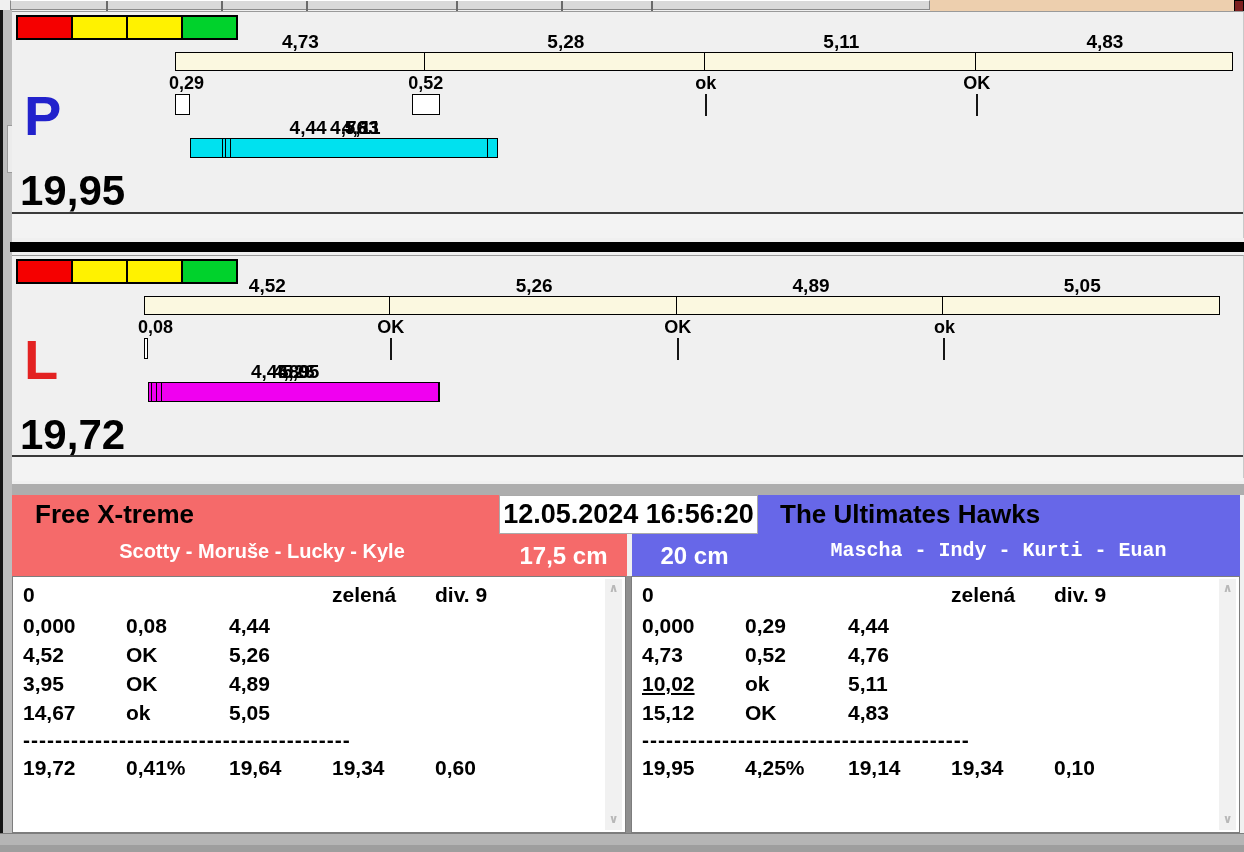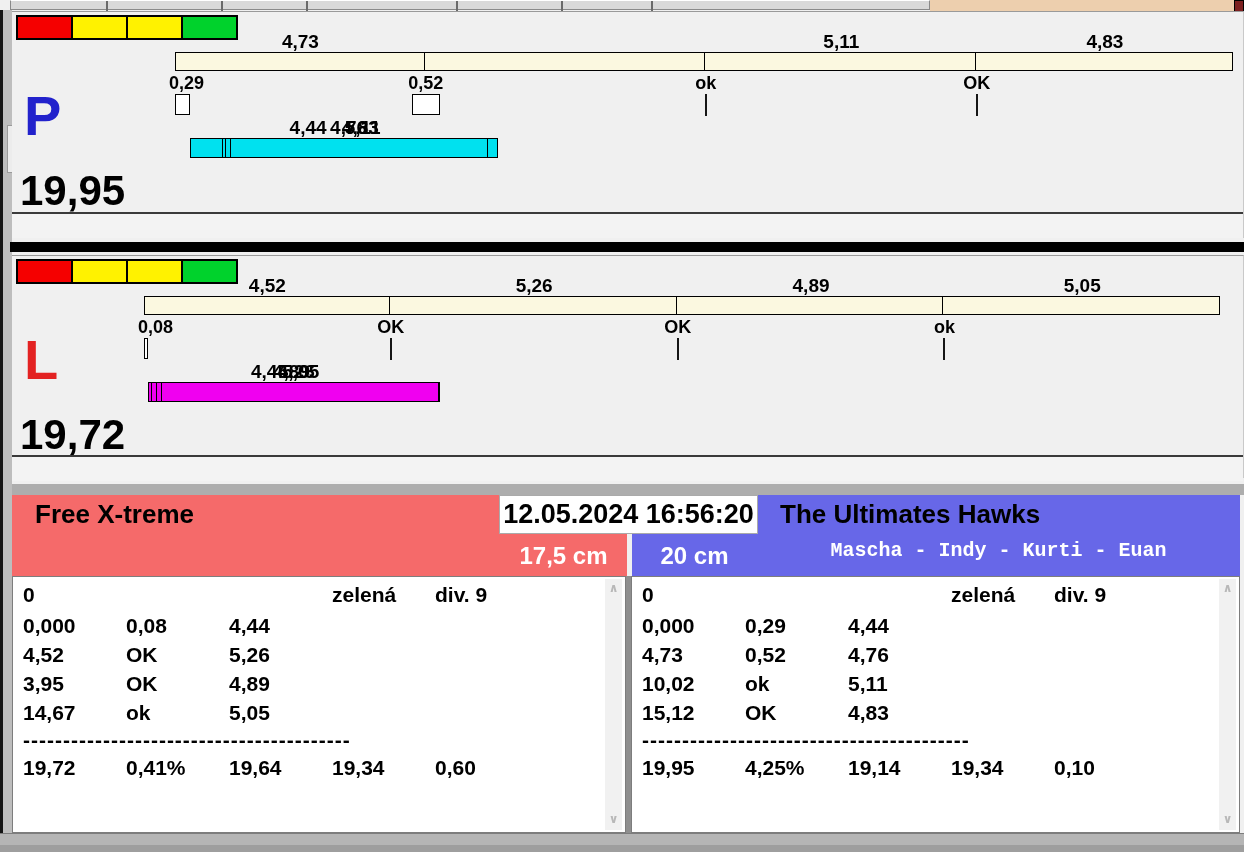--- a/index.html
+++ b/index.html
@@ -91,20 +91,21 @@
     <div class="abs legend">
         <div class="legend-cell" style="background: rgb(245, 0, 0);"></div>
         <div class="legend-cell" style="background: rgb(255, 242, 0);"></div>
         <div class="legend-cell" style="background: rgb(255, 242, 0);"></div>
         <div class="legend-cell" style="background: rgb(0, 210, 44);"></div>
       </div>
     <div class="abs lane-letter" style="color: rgb(34, 34, 204);">P</div>
     <div class="abs lane-chart" style="left:163px;width:1058px;">
         <div class="abs seglab" style="left: 0px; width: 250.844px;">4,73</div>
         <div class="abs bar-seg tbar" style="left: 0px; width: 250.844px; top: 22px; height: 19px; background: rgb(251, 248, 224);"></div>
+        <div class="abs seglab" style="left: 250.844px; width: 280.012px;">5,28</div>
         <div class="abs bar-seg tbar" style="left: 248.844px; width: 282.012px; top: 22px; height: 19px; background: rgb(251, 248, 224);"></div>
         <div class="abs seglab" style="left: 530.856px; width: 270.996px;">5,11</div>
         <div class="abs bar-seg tbar" style="left: 528.856px; width: 272.996px; top: 22px; height: 19px; background: rgb(251, 248, 224);"></div>
         <div class="abs seglab" style="left: 801.853px; width: 256.147px;">4,83</div>
         <div class="abs bar-seg tbar" style="left: 799.853px; width: 258.147px; top: 22px; height: 19px; background: rgb(251, 248, 224);"></div>
         <div class="abs faultlab" style="left: -6px; width: 80px; text-align: left;">0,29</div>
         <div class="abs mark-box" style="top: 64px; left: 0px; width: 15.3794px;"></div>
         <div class="abs faultlab" style="left: 210.844px; width: 80px; text-align: center;">0,52</div>
         <div class="abs mark-box" style="top: 64px; left: 237.056px; width: 27.5769px;"></div>
         <div class="abs faultlab" style="left: 490.856px; width: 80px; text-align: center;">ok</div>
@@ -161,20 +162,21 @@
         <div class="abs bar-seg bbar" style="left: 16.9551px; width: 277.548px; top: 108px; height: 20px; background: rgb(240, 0, 240);"></div>
       </div>
     <div class="abs lane-total">19,72</div>
     <div class="abs sub-strip sub-strip-L"></div>
   </div>
 
   <div class="abs gray-divider"></div>
 
   <div class="abs hdr hdr-left" style="background: rgb(245, 106, 106);">
     <div class="abs team-name" style="left:0;width:500px;">Free X-treme</div>
+    <div class="abs team-dogs" style="left:0;width:500px;">Scotty - Moruše - Lucky - Kyle</div>
     <div class="abs team-height" style="left:488px;width:127px;">17,5 cm</div>
   </div>
   <div class="abs hdr hdr-right" style="background: rgb(103, 103, 232);">
     <div class="abs team-height" style="left:0;width:125px;">20 cm</div>
     <div class="abs team-name" style="left:125px;width:483px;">The Ultimates Hawks</div>
     <div class="abs team-dogs" style="left:125px;width:483px;font-family:Liberation Mono, monospace;">Mascha - Indy - Kurti - Euan</div>
   </div>
 
   <div class="abs datetime-box">12.05.2024 16:56:20</div>
 
@@ -213,21 +215,21 @@
     </div>
   <div class="abs cell" style="left: 10px; top: 4px;">0</div>
       <div class="abs cell" style="left: 319px; top: 4px;">zelená</div>
       <div class="abs cell" style="left: 422px; top: 4px;">div. 9</div>
       <div class="abs cell" style="left: 10px; top: 35px;">0,000</div>
       <div class="abs cell" style="left: 113px; top: 35px;">0,29</div>
       <div class="abs cell" style="left: 216px; top: 35px;">4,44</div>
       <div class="abs cell" style="left: 10px; top: 64px;">4,73</div>
       <div class="abs cell" style="left: 113px; top: 64px;">0,52</div>
       <div class="abs cell" style="left: 216px; top: 64px;">4,76</div>
-      <div class="abs cell" style="left: 10px; top: 93px;">10,02</div>
+      <div class="abs cell" style="left: 10px; top: 93px; text-decoration: underline;">10,02</div>
       <div class="abs cell" style="left: 113px; top: 93px;">ok</div>
       <div class="abs cell" style="left: 216px; top: 93px;">5,11</div>
       <div class="abs cell" style="left: 10px; top: 122px;">15,12</div>
       <div class="abs cell" style="left: 113px; top: 122px;">OK</div>
       <div class="abs cell" style="left: 216px; top: 122px;">4,83</div>
       <div class="abs tdivider" style="left: 10px; top: 151px; width: 480px; overflow: hidden;">-----------------------------------------</div>
       <div class="abs cell" style="left: 10px; top: 177px;">19,95</div>
       <div class="abs cell" style="left: 113px; top: 177px;">4,25%</div>
       <div class="abs cell" style="left: 216px; top: 177px;">19,14</div>
       <div class="abs cell" style="left: 319px; top: 177px;">19,34</div>

